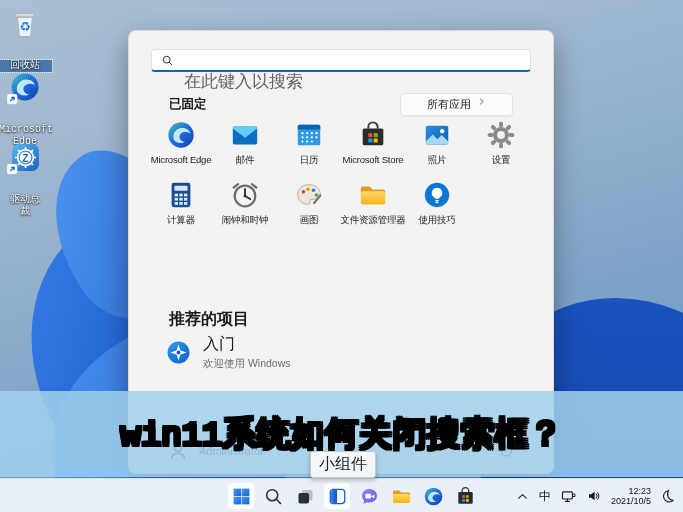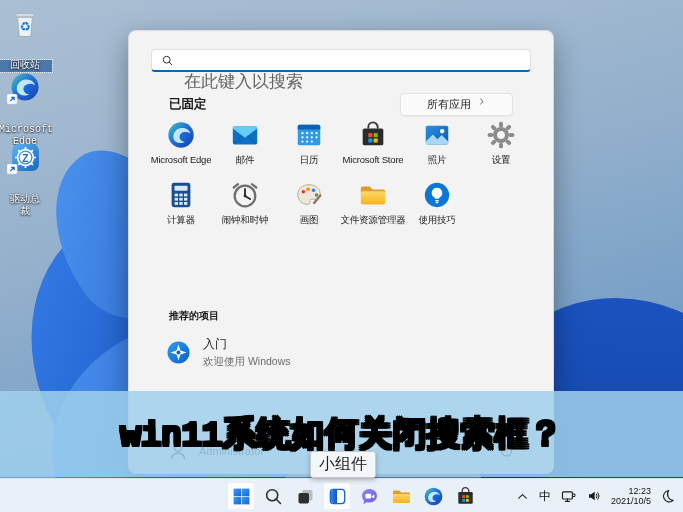--- a/index.html
+++ b/index.html
@@ -44,26 +44,26 @@
   .search-input::placeholder{color:#636363;opacity:1;}
   .section-row{position:absolute;left:40px;right:40px;top:62px;display:flex;align-items:center;justify-content:space-between;}
   .section-title{font-size:12.5px;font-weight:bold;color:#1a1a1a;}
   .all-apps-btn{display:flex;align-items:flex-start;gap:6px;background:#fbfbfb;border:1px solid #e3e3e3;
     border-radius:4px;padding:3px 26px;font-size:11px;color:#1a1a1a;cursor:pointer;box-shadow:0 1px 1px rgba(0,0,0,.04);}
   .all-apps-btn svg{width:9px;height:9px;}
   .pinned-grid{position:absolute;left:20px;top:86px;display:grid;grid-template-columns:repeat(6,64px);grid-auto-rows:60px;}
   .tile{display:flex;flex-direction:column;align-items:center;padding-top:3px;gap:4px;border:none;background:transparent;cursor:pointer;border-radius:4px;}
   .tile svg{width:30px;height:30px;}
   .tile-label{font-size:9.5px;letter-spacing:-.2px;color:#1a1a1a;white-space:nowrap;line-height:11px;}
-  .rec-header{position:absolute;left:40px;top:278px;font-size:10px;font-weight:bold;color:#1a1a1a;}
+  .rec-header{position:absolute;left:40px;top:278px;font-size:16px;font-weight:bold;color:#1a1a1a;}
   .rec-item{position:absolute;left:28px;top:300px;width:210px;height:42px;display:flex;align-items:center;gap:11px;
     border:none;background:transparent;cursor:pointer;border-radius:4px;padding:0 8px;}
   .rec-item svg{width:27px;height:27px;flex:0 0 auto;}
   .rec-texts{display:flex;flex-direction:column;align-items:flex-start;gap:2px;}
-  .rec-title{font-size:12px;color:#1a1a1a;}
+  .rec-title{font-size:16px;color:#1a1a1a;}
   .rec-sub{font-size:10.5px;color:#6d6d6d;}
   .menu-footer{position:absolute;left:0;right:0;bottom:0;height:46px;background:#ececec;
     border-top:1px solid #e0e0e0;border-radius:0 0 8px 8px;display:flex;align-items:center;justify-content:space-between;padding:0 32px;box-sizing:border-box;}
   .user-chip{display:flex;align-items:center;gap:10px;border:none;background:transparent;cursor:pointer;}
   .user-chip svg{width:22px;height:22px;}
   .user-name{font-size:11px;color:#2b2b2b;}
   .power-btn{border:none;background:transparent;cursor:pointer;display:flex;align-items:center;justify-content:center;width:30px;height:30px;border-radius:4px;}
   .power-btn svg{width:17px;height:17px;}
 
   

